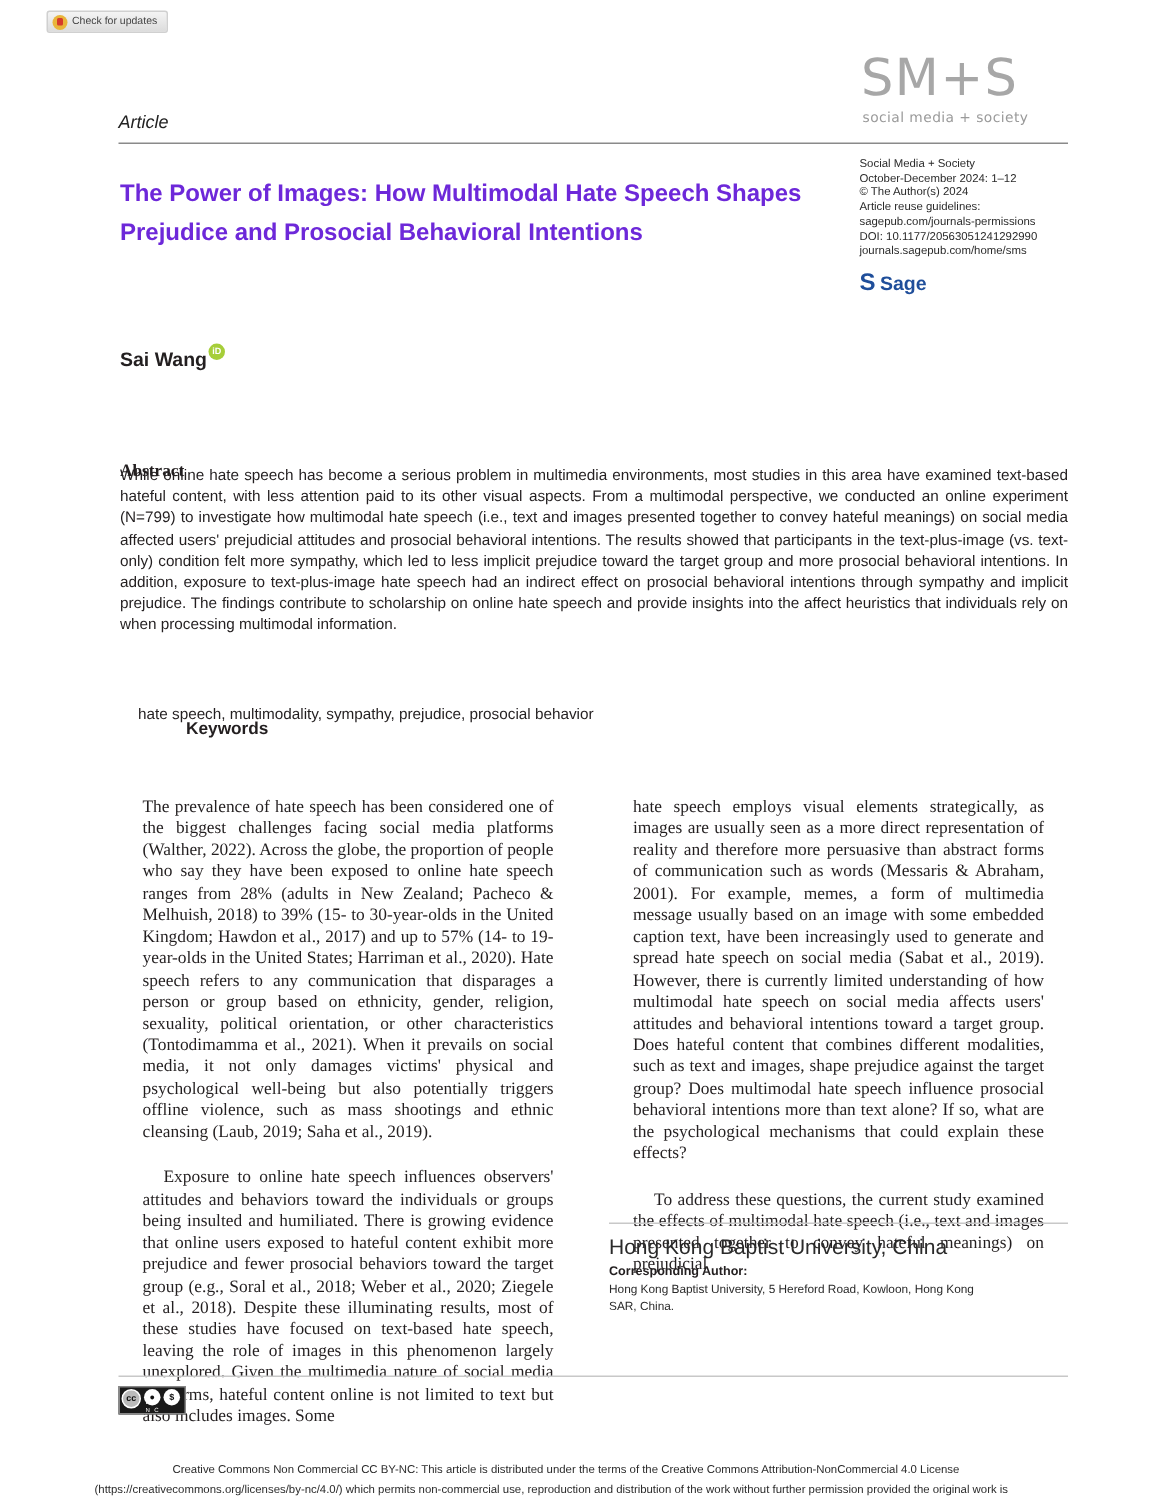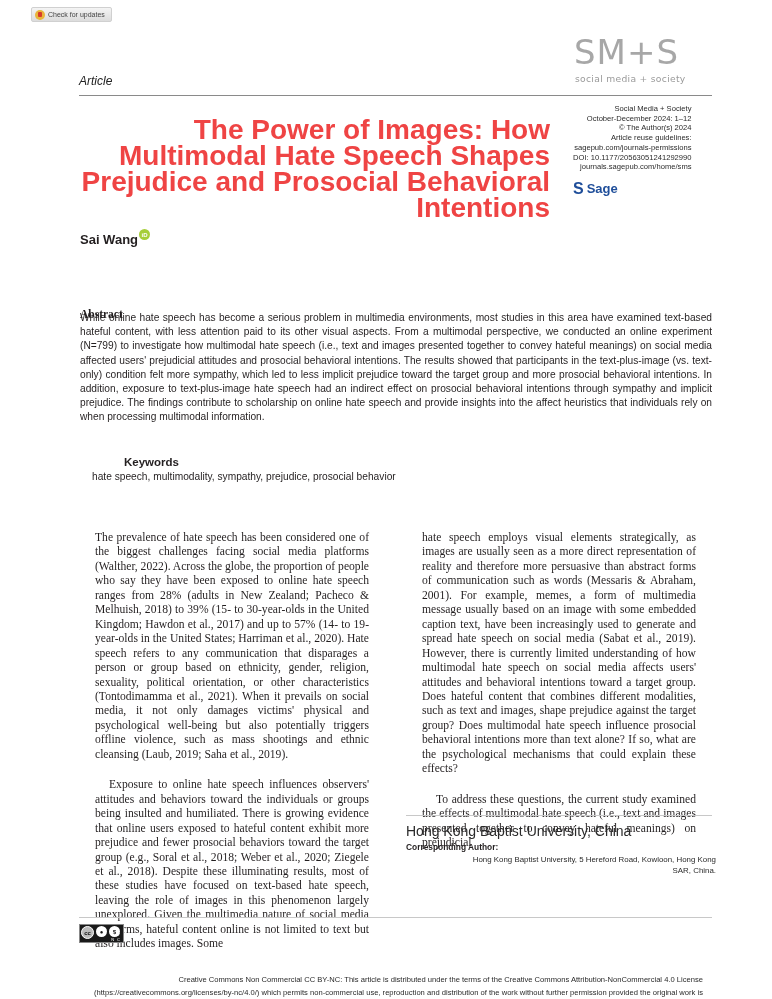--- a/index.html
+++ b/index.html
@@ -1,41 +1,41 @@
 <!DOCTYPE html>
 <html><head>
 <meta charset="utf-8">
 <style>
   html, body { margin:0; padding:0; background:#ffffff; }
   body { width:772px; height:999px; position:relative; overflow:hidden; color:#1a1a1a; font-family:"Liberation Sans", sans-serif; }
-  .abs { position:absolute;text-align:right; }
+  .abs { position:absolute; }
 
   .update-badge { left:31px; top:7px; width:81px; height:15px; background:linear-gradient(#f4f4f4,#dcdcdc); border:1px solid #d0d0d0; border-radius:2px; display:flex; align-items:center; gap:3px; padding-left:3px; box-sizing:border-box; }
   .update-icon { width:10px; height:10px; border-radius:50%; background:#e9b53b; position:relative; }
   .update-icon::after { content:""; position:absolute; left:3px; top:2px; width:4px; height:5px; background:#d63a2b; border-radius:1px; }
   .update-label { font-size:7px; color:#444; }
 
   .article-label { left:79px; top:74px; font-size:12px; font-style:italic; color:#222; }
   .rule-top { left:79px; top:95px; width:633px; height:1px; background:#8a8a8a; }
 
   .smss-logo { left:574px; top:35px; font-size:34px; color:#a7a7a7; letter-spacing:1px; line-height:34px; font-family:"DejaVu Sans", sans-serif; }
   .smss-sub { left:575px; top:73px; font-size:9.2px; color:#9a9a9a; letter-spacing:0.3px; font-family:"DejaVu Sans", sans-serif; }
 
   .journal-meta { left:573px; top:104px; font-size:7.6px; line-height:9.7px; color:#2a2a2a; }
   .sage-logo { left:573px; top:181px; display:flex; align-items:center; gap:3px; color:#1f4e9a; font-weight:bold; font-size:13px; }
   .sage-s { font-size:16px; font-weight:bold; line-height:14px; }
 
-  .title { left:80px; top:117px; width:470px; font-size:28px; font-weight:bold; line-height:26px; color:#ef4444; }
+  .title { left:80px; top:117px; width:470px; font-size:16px; font-weight:bold; line-height:26px; color:#6d28d9; }
   .author { left:80px; top:232px; font-size:13px; font-weight:bold; color:#231f20; display:flex; align-items:flex-start; }
   .orcid { width:11px; height:11px; border-radius:50%; background:#a6ce39; color:#fff; font-size:6px; font-weight:bold; display:flex; align-items:center; justify-content:center; margin-left:1px; margin-top:-3px; }
 
   .section-head { font-size:11.5px; font-weight:bold; color:#231f20; }
   .abstract-head { left:80px; top:308px;font-family:Liberation Serif, serif; }
   .abstract-body { left:80px; top:311px; width:632px; font-size:10.2px; line-height:14.2px; text-align:justify; color:#231f20; }
-  .keywords-head { left:80px; top:456px;padding-left:44px; }
+  .keywords-head { left:80px; top:480px;padding-left:44px; }
   .keywords-body { left:80px; top:471px; font-size:10.2px; color:#231f20;margin-left:12px; }
 
   .col { font-family:"Liberation Serif", serif; font-size:11.6px; line-height:14.45px; text-align:justify; color:#231f20; }
   .col p { margin:16px; }
   .col p.indent { text-indent:14px; }
   .col-left { left:79px; top:515px; width:306px; }
   .col-right { left:406px; top:515px; width:306px; }
 
   .rule-affil { left:406px; top:815px; width:306px; height:1px; background:#c8c8c8; }
   .affil { left:406px; top:823px; font-size:14px; color:#2a2a2a; }

